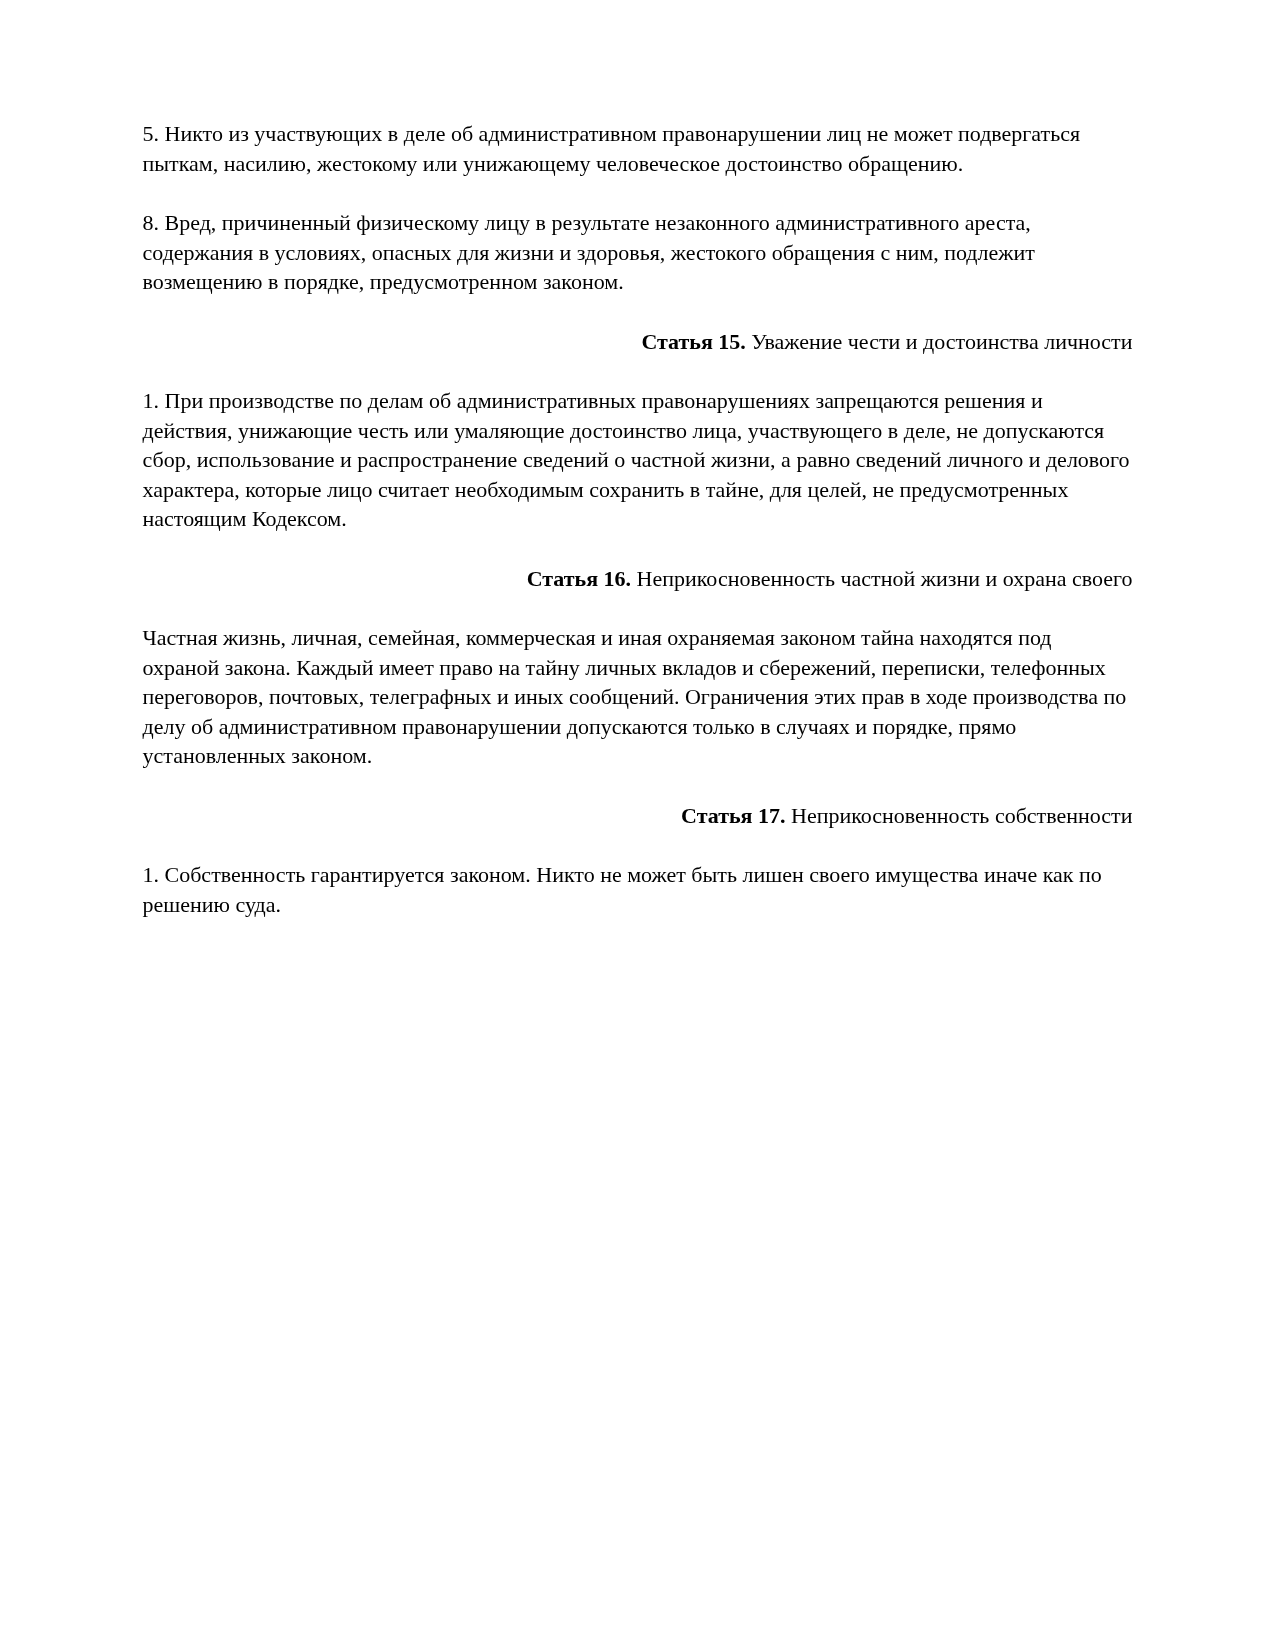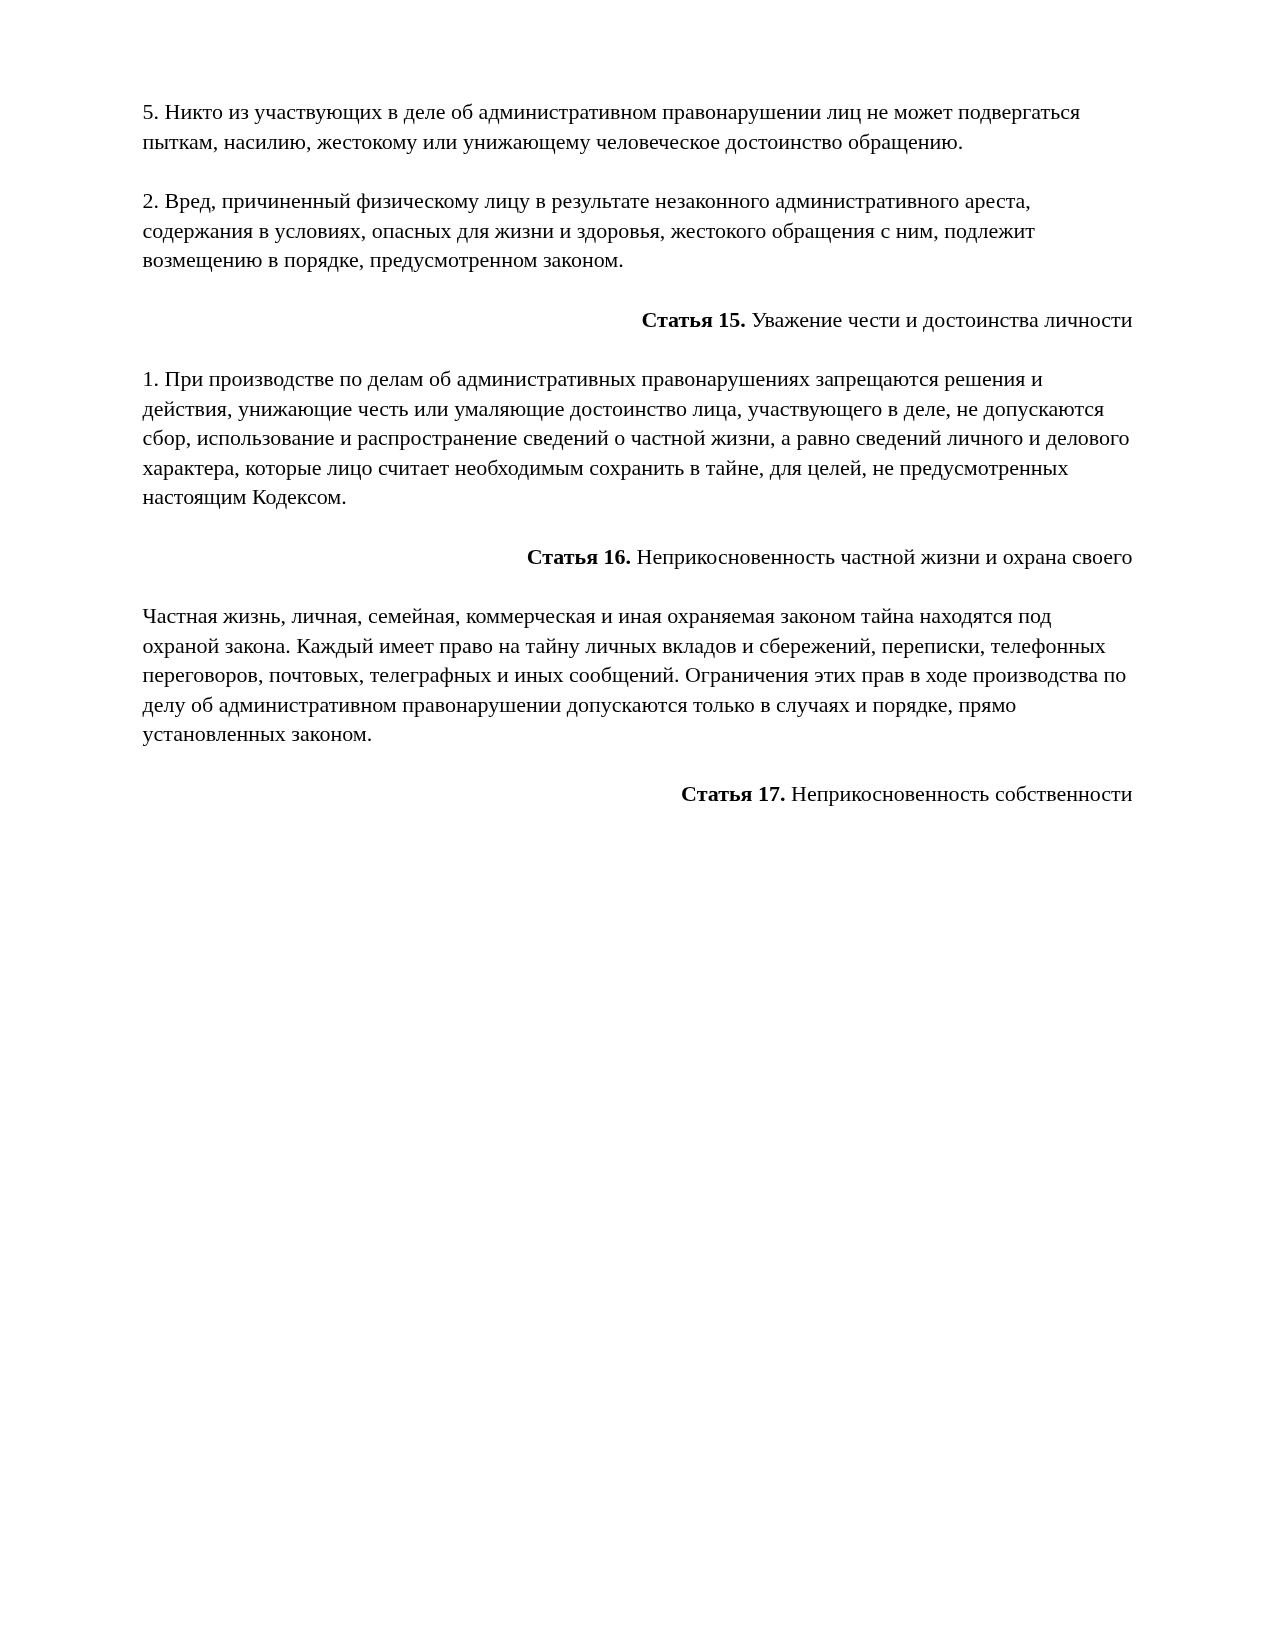--- a/index.html
+++ b/index.html
@@ -12,22 +12,22 @@
     height: 1650px;
     margin: 0 auto;
     background: #ffffff;
     color: #000000;
     font-family: "Liberation Serif", "DejaVu Serif", serif;
     box-sizing: border-box;
     overflow: hidden;
   }
   .content {
     width: 990px;
-    margin: 16px auto;
-    padding-top: 81px;
+    margin: 0 auto;
+    padding-top: 119px;
     font-size: 22px;
     line-height: 29.5px;
   }
   .para {
     margin: 30px 0;
     text-align: left;
   }
   .para:first-child {
     margin-top: 0;
   }
@@ -42,29 +42,30 @@
 </head>
 <body>
 
 <div class="page">
   <div class="content">
 
     <p class="para">5. Никто из участвующих в деле об административном правонарушении лиц не может подвергаться пыткам, насилию, жестокому или унижающему человеческое достоинство обращению.</p>
 
 
 
-    <p class="para">2. Вред, причиненный физическому лицу в результате незаконного административного ареста, содержания в условиях, опасных для жизни и здоровья, жестокого обращения с ним, подлежит возмещению в порядке, предусмотренном законом.</p>
+    <p class="para">8. Вред, причиненный физическому лицу в результате незаконного административного ареста, содержания в условиях, опасных для жизни и здоровья, жестокого обращения с ним, подлежит возмещению в порядке, предусмотренном законом.</p>
 
     <p class="heading"><span class="bold">Статья 15.</span> <span>Уважение чести и достоинства личности</span></p>
 
     <p class="para">1. При производстве по делам об административных правонарушениях запрещаются решения и действия, унижающие честь или умаляющие достоинство лица, участвующего в деле, не допускаются сбор, использование и распространение сведений о частной жизни, а равно сведений личного и делового характера, которые лицо считает необходимым сохранить в тайне, для целей, не предусмотренных настоящим Кодексом.</p>
 
 
     <p class="heading"><span class="bold">Статья 16.</span> <span>Неприкосновенность частной жизни и охрана своего</span></p>
 
     <p class="para">Частная жизнь, личная, семейная, коммерческая и иная охраняемая законом тайна находятся под охраной закона. Каждый имеет право на тайну личных вкладов и сбережений, переписки, телефонных переговоров, почтовых, телеграфных и иных сообщений. Ограничения этих прав в ходе производства по делу об административном правонарушении допускаются только в случаях и порядке, прямо установленных законом.</p>
 
     <p class="heading"><span class="bold">Статья 17.</span> <span>Неприкосновенность собственности</span></p>
 
+    <p class="para">1. Собственность гарантируется законом. Никто не может быть лишен своего имущества иначе как по решению суда.</p>
 
 
   </div>
 </div>
 
 </body></html>

